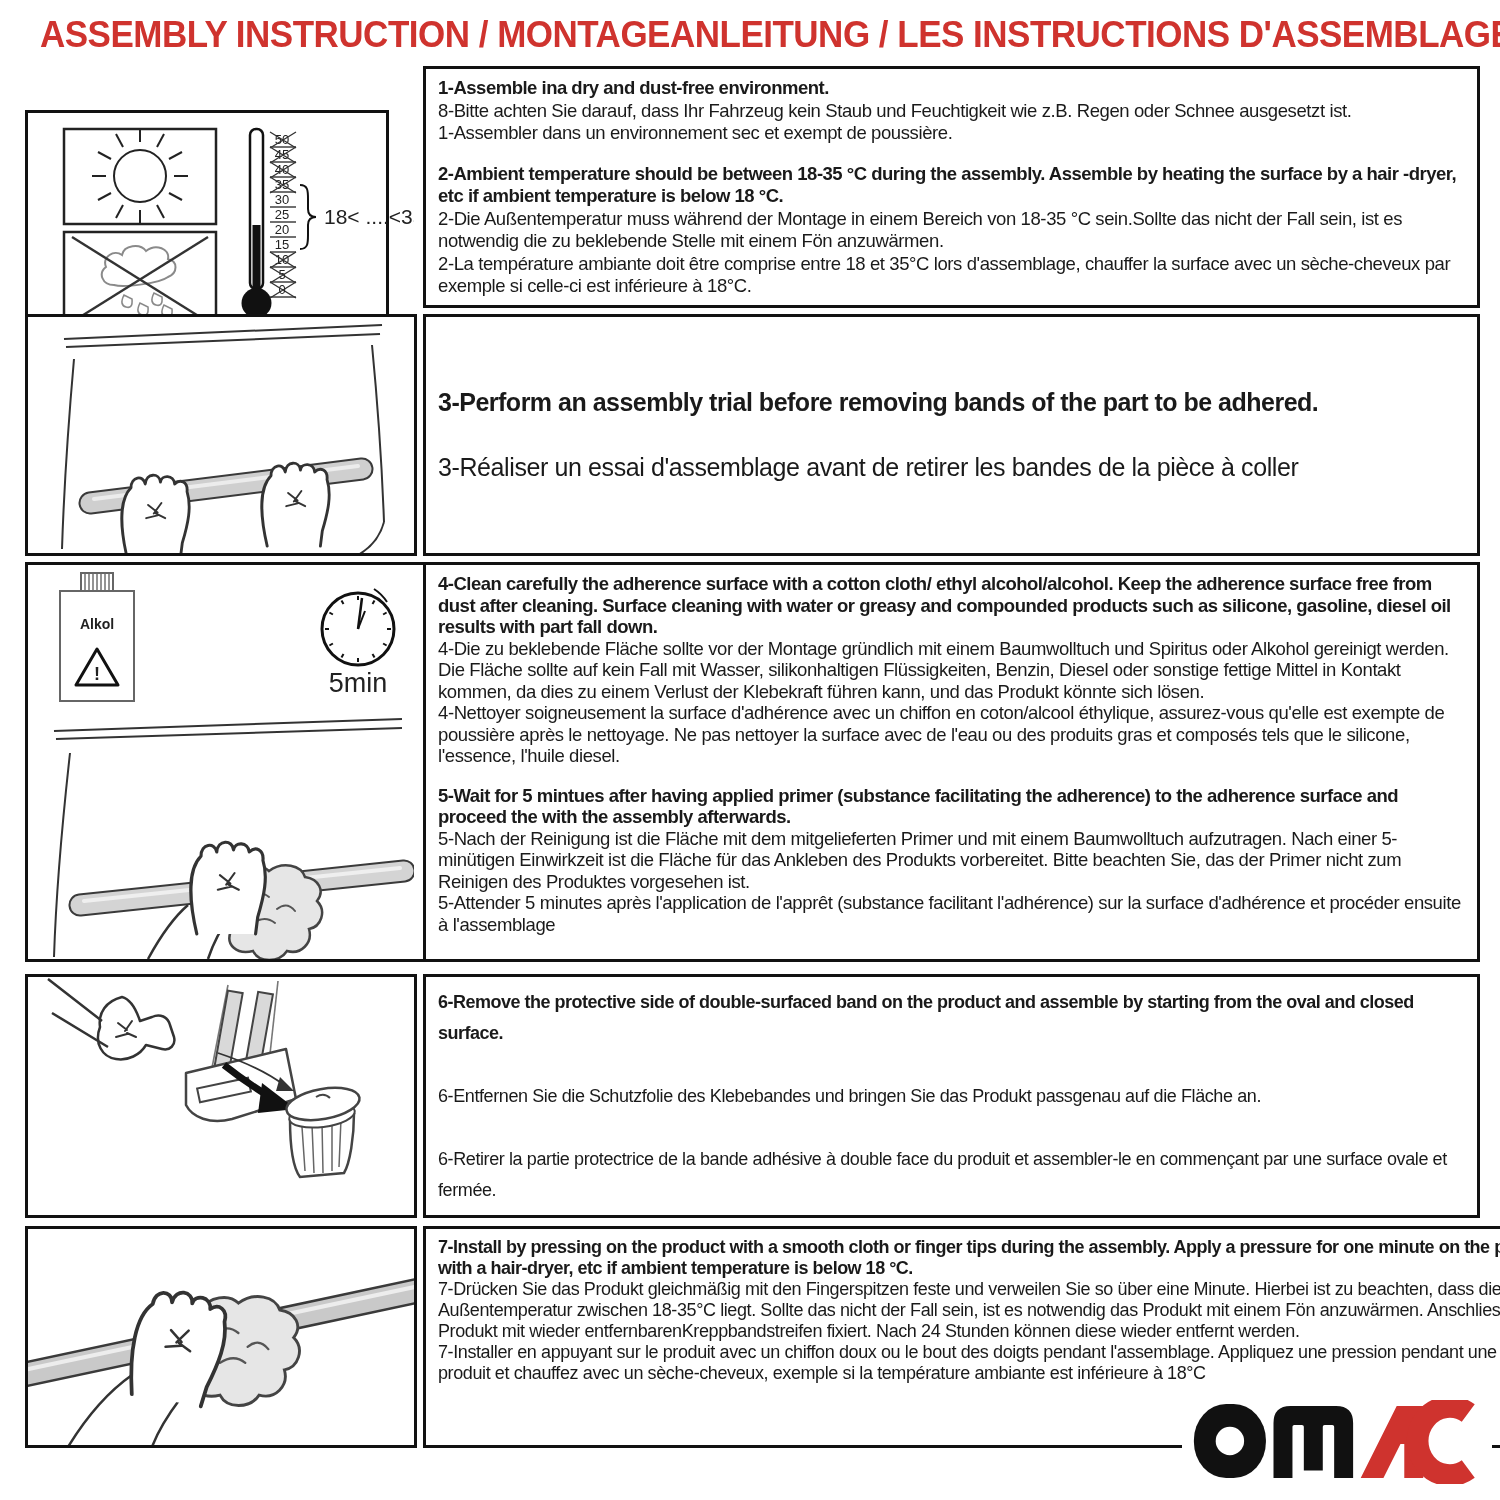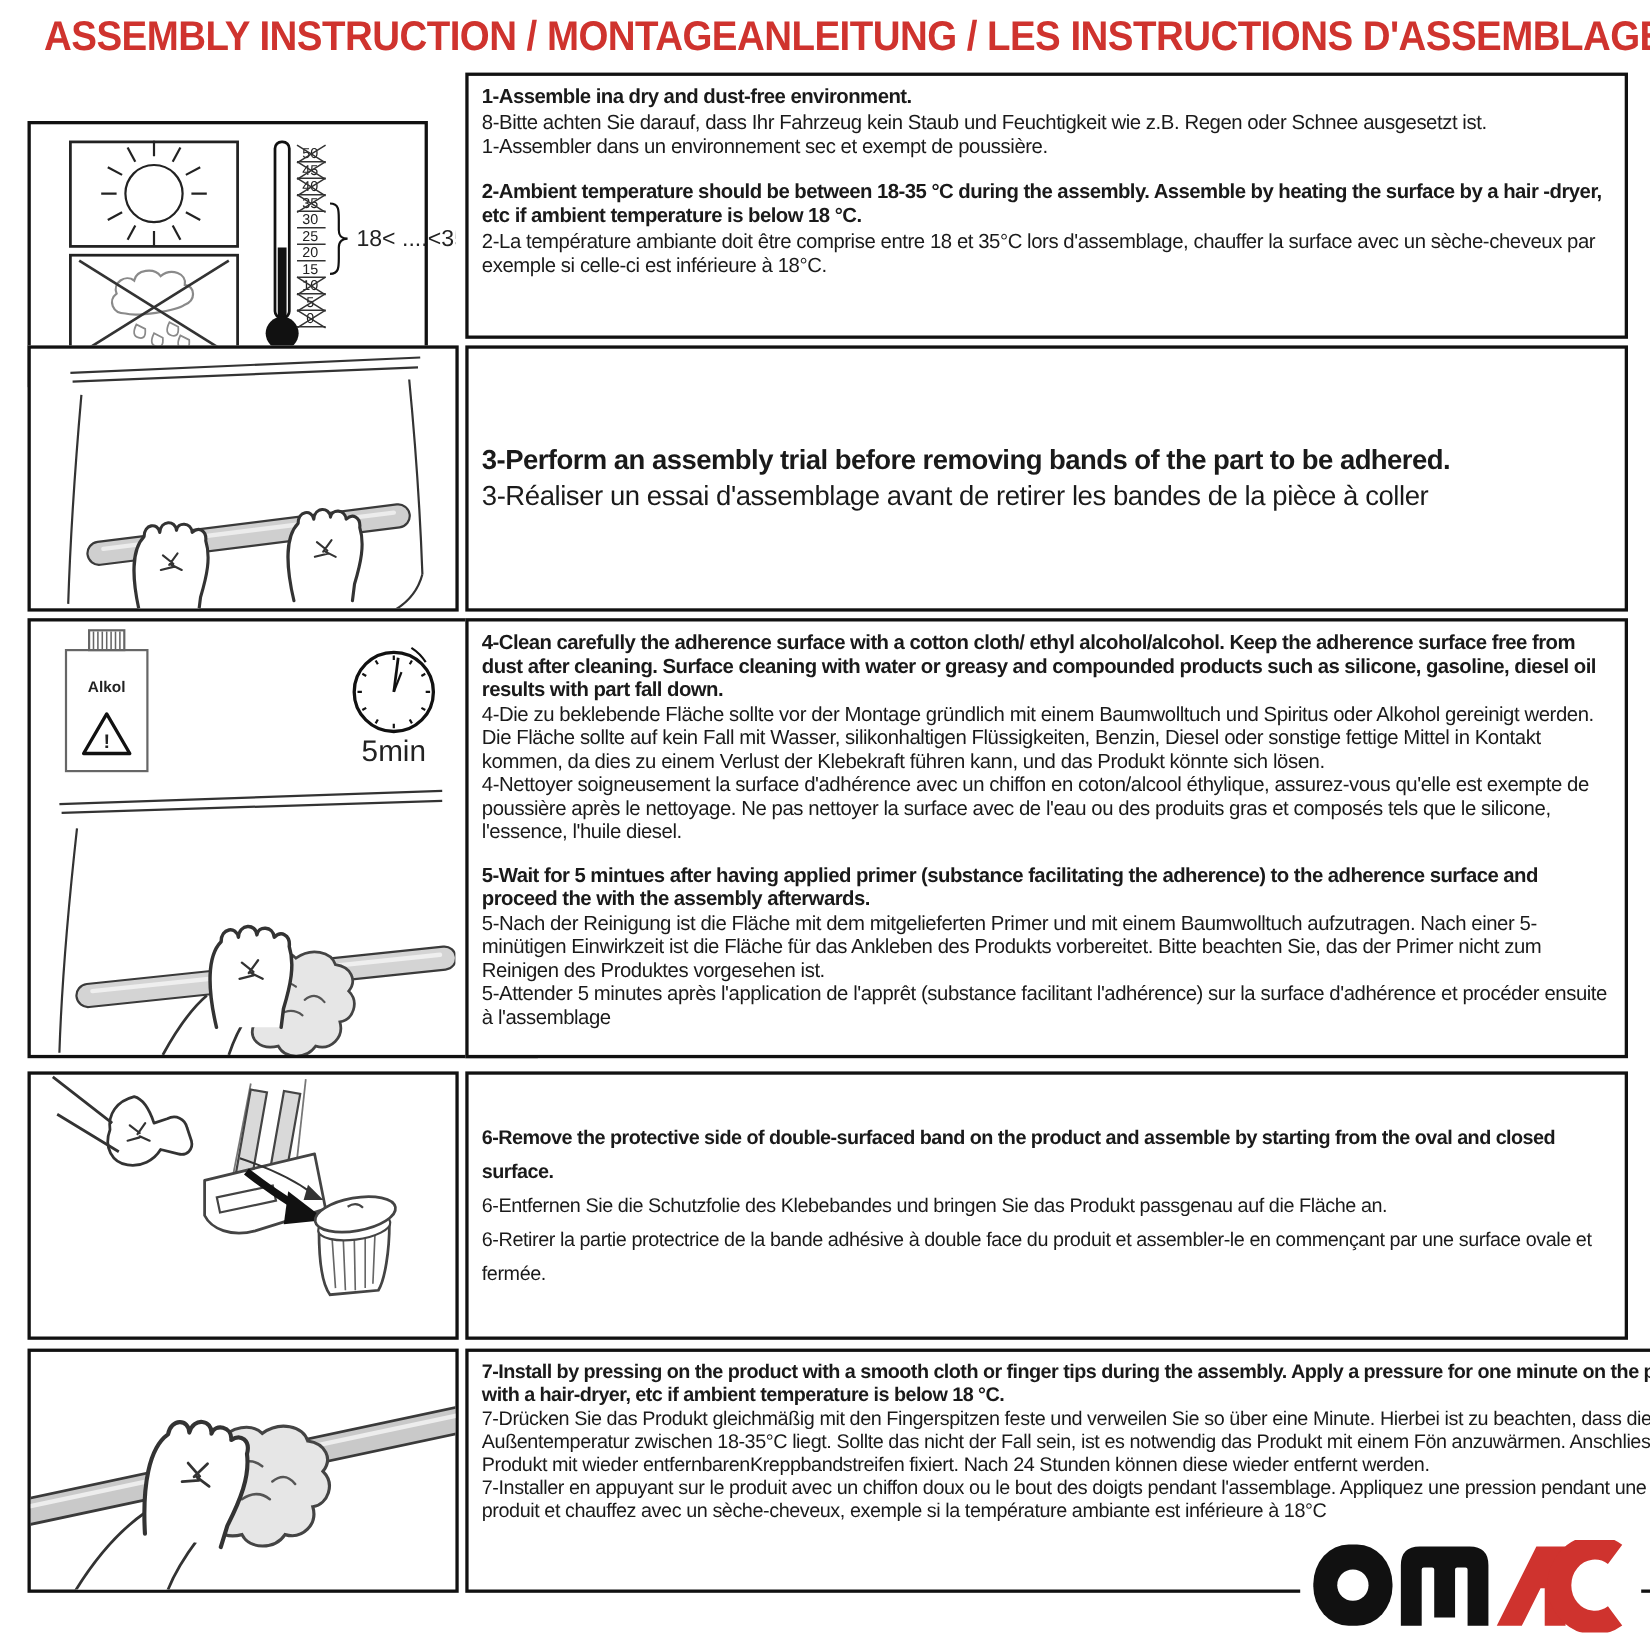--- a/index.html
+++ b/index.html
@@ -4,21 +4,21 @@
 <style>
   html,body{margin:0;padding:0;background:#ffffff;}
   .page{position:relative;width:1500px;height:1500px;background:#fff;overflow:hidden;
         font-family:"Liberation Sans",sans-serif;color:#1a1a1a;}
   .title{position:absolute;left:40px;top:12px;width:1450px;white-space:nowrap;
          font-size:35px;font-weight:bold;letter-spacing:-0.5px;color:#cf332e;
          transform:scaleY(1.08);transform-origin:left top;}
   .box{position:absolute;background:#fff;border:3px solid #111;box-sizing:border-box;}
   .textbox{padding:8px 12px;letter-spacing:-0.4px;}
   .textbox p{margin:0;}
-  .tb-flex{display:flex;flex-direction:column;justify-content:center;}
+  .tb-flex{display:flex;flex-direction:column;justify-content:center;gap:32px;}
   .t-sm{font-size:18.5px;line-height:22.5px;}
   .t-sm3{font-size:18.5px;line-height:21.5px;}
   .t-lg2{font-size:25px;line-height:33px;}
   .t-lg4{font-size:18px;line-height:31px;}
   .t-md5{font-size:18px;line-height:21px;}
   .bold{font-weight:bold;letter-spacing:-0.5px;}
   .gap18{height:18px;}
   svg{display:block;}
   svg text{font-family:"Liberation Sans",sans-serif;fill:#222;}
   .logo{position:absolute;left:1182px;top:1400px;width:300px;height:88px;background:#fff;
@@ -112,20 +112,21 @@
         <text x="296" y="111" font-size="21">18&lt; ....&lt;35 C</text>
       </g>
     </svg>
   </div>
   <div class="box textbox t-sm" style="left:423px;top:66px;width:1057px;height:242px;">
     <p class="bold">1-Assemble ina dry and dust-free environment.</p>
     <p>8-Bitte achten Sie darauf, dass Ihr Fahrzeug kein Staub und Feuchtigkeit wie z.B. Regen oder Schnee ausgesetzt ist.</p>
     <p>1-Assembler dans un environnement sec et exempt de poussière.</p>
     <div class="gap18"></div>
     <p class="bold">2-Ambient temperature should be between 18-35 °C  during the assembly. Assemble by heating the surface by a hair -dryer, etc if ambient temperature is below 18 °C.</p>
+    <p>2-Die Außentemperatur muss während der Montage in einem Bereich von 18-35 °C  sein.Sollte das nicht der Fall sein, ist es notwendig die zu beklebende Stelle mit einem Fön anzuwärmen.</p>
     <p>2-La température ambiante doit être comprise entre 18 et 35°C lors d'assemblage, chauffer la surface avec un sèche-cheveux par exemple si celle-ci est inférieure à 18°C.</p>
   </div>
 
   <div class="box" style="left:25px;top:314px;width:392px;height:242px;">
     <svg viewBox="0 0 386 236" width="386" height="236">
       <g fill="none" stroke="#333" stroke-width="2">
         <path d="M36,22 L354,8"></path>
           <path d="M38,30 L352,17"></path>
         <path d="M46,42 C40,110 36,170 34,232"></path>
         <path d="M344,28 C350,90 354,150 356,205"></path>

